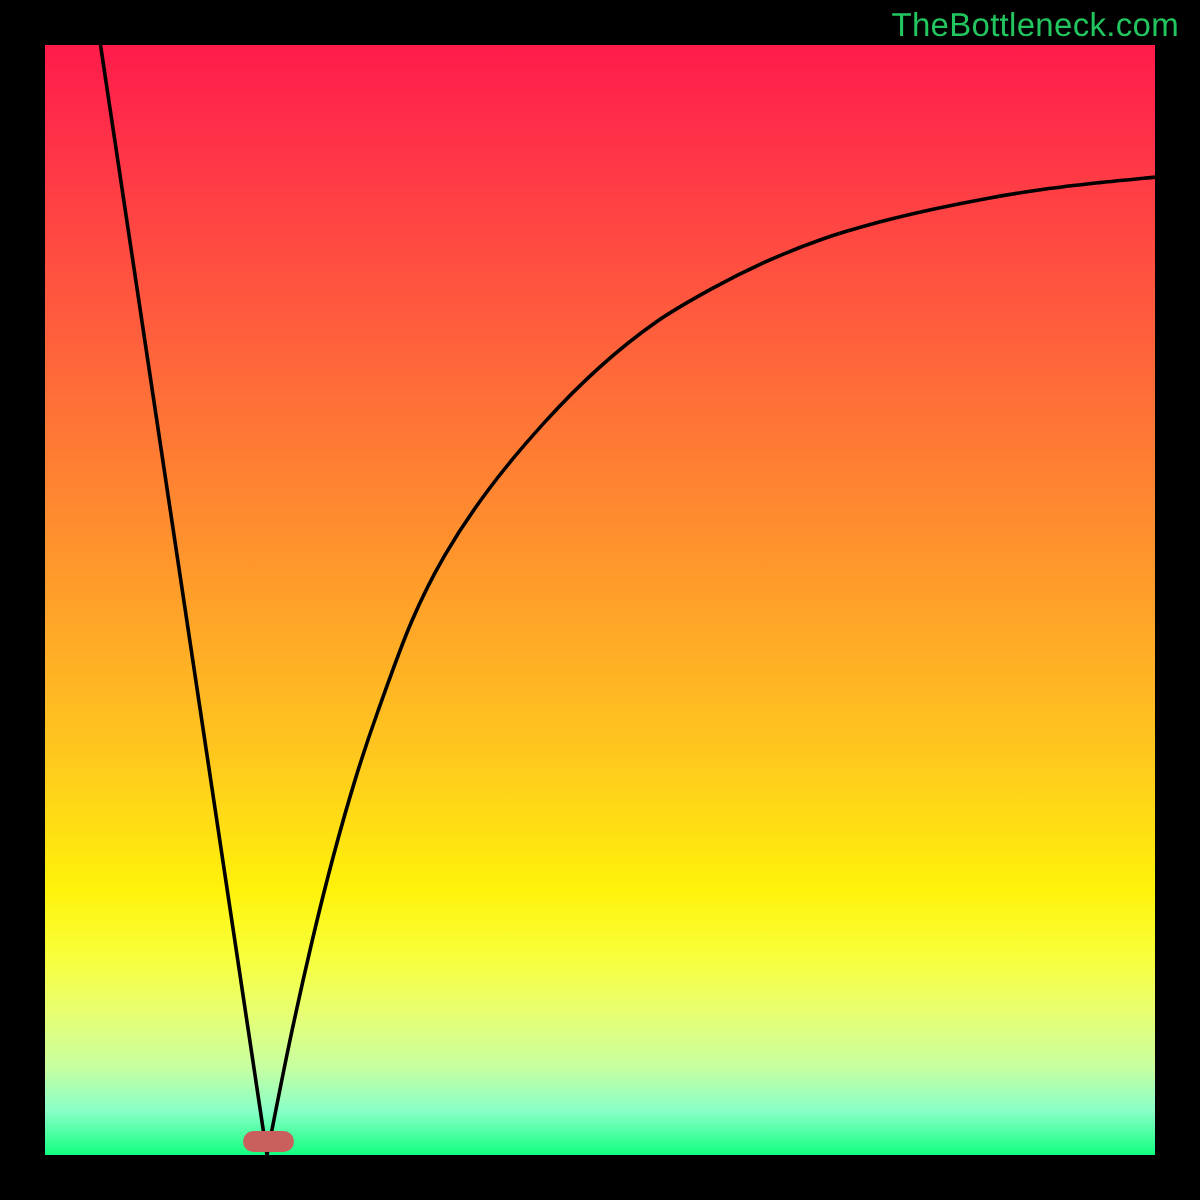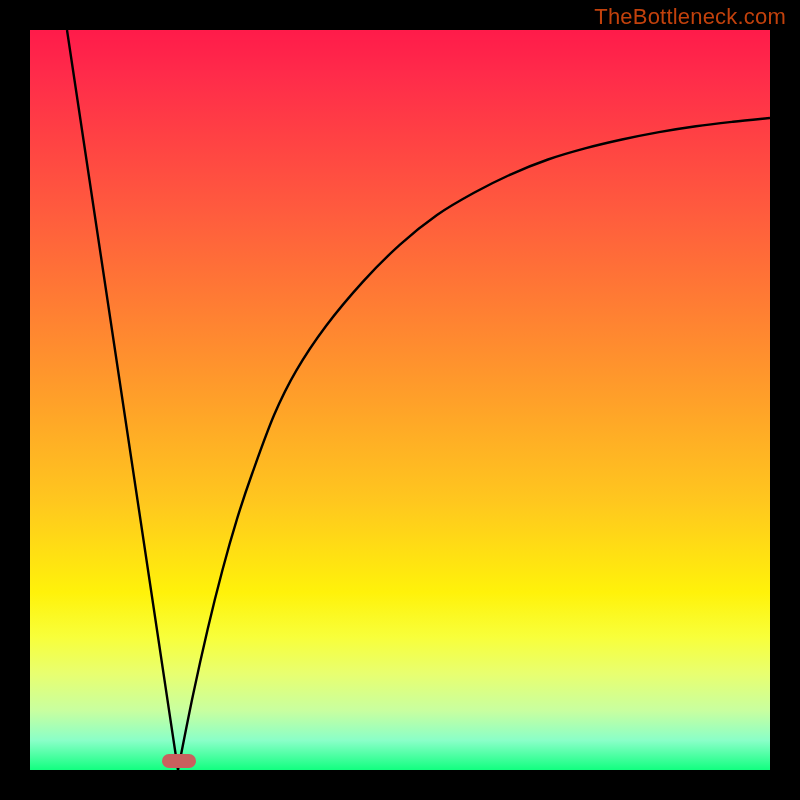--- a/index.html
+++ b/index.html
@@ -14,21 +14,21 @@
   .frame {
     position: relative;
     width: 800px;
     height: 800px;
     background: #000;
   }
   .watermark {
     position: absolute;
     top: 4px;
     right: 14px;
-    color: #c2410c;
+    color: #22c55e;
     font-size: 22px;
     font-weight: 500;
     letter-spacing: 0.2px;
     z-index: 10;
   }
   .plot-area {
     position: absolute;
     left: 30px;
     top: 30px;
     width: 740px;

